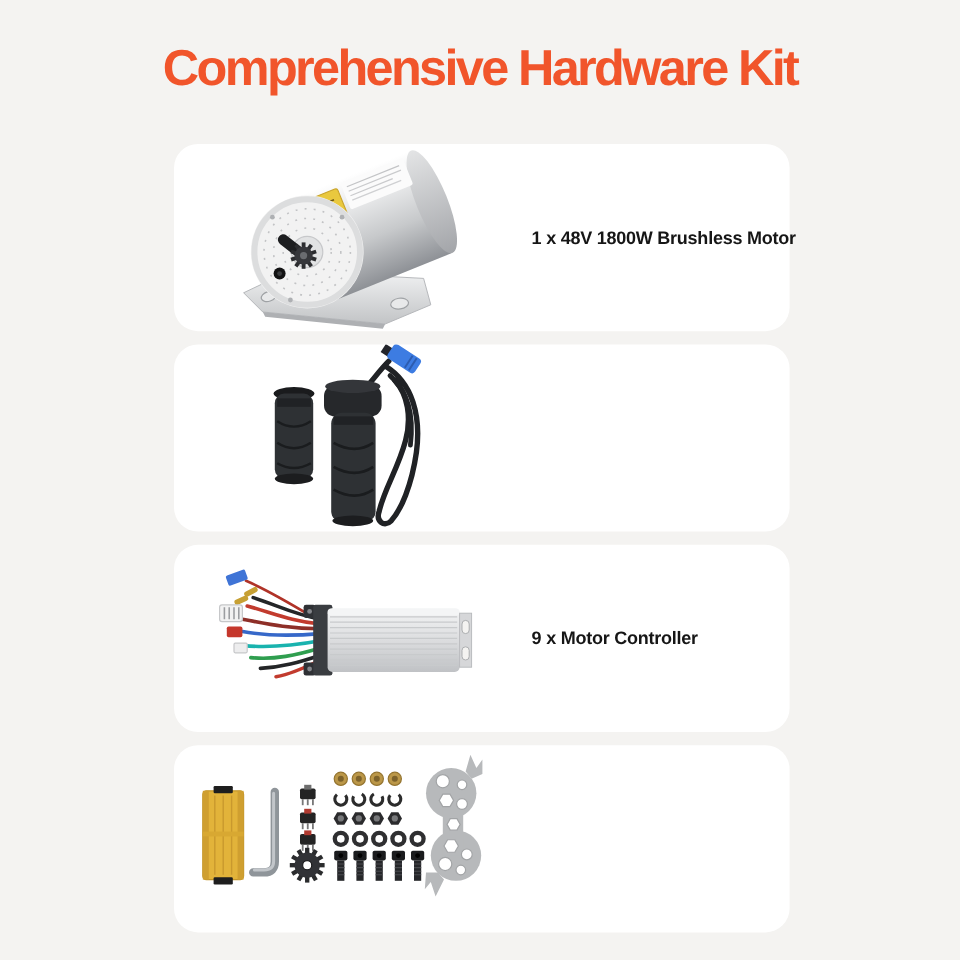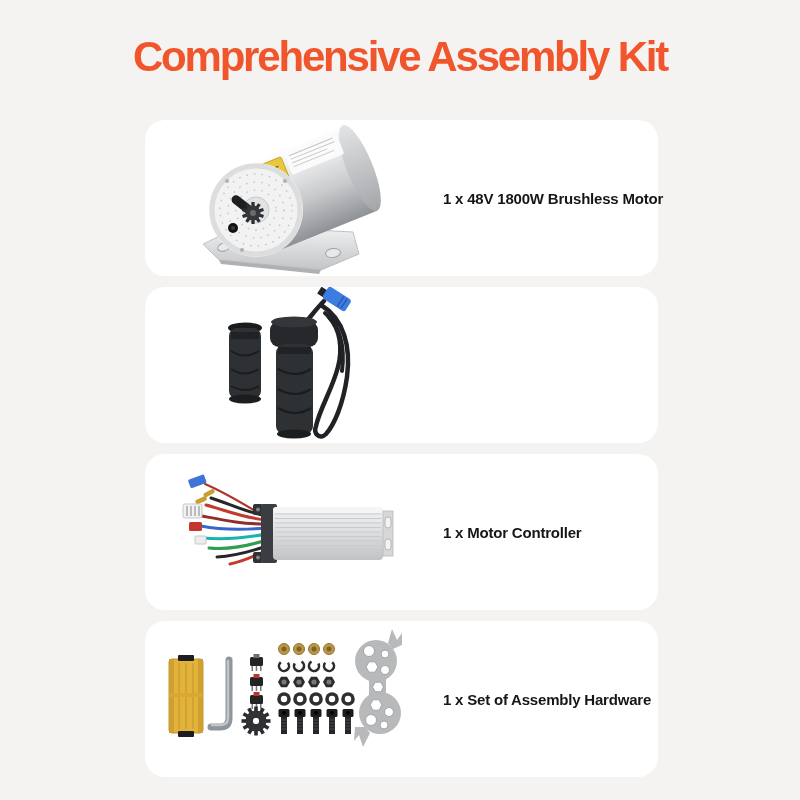--- a/index.html
+++ b/index.html
@@ -31,21 +31,21 @@
     display:flex;align-items:center;
     font-size:15px;font-weight:700;letter-spacing:-0.2px;
     color:var(--text);white-space:nowrap;
   }
 </style>
 </head>
 <body>
 
 <div class="page">
 
-  <h1 class="title">Comprehensive Assembly Kit</h1>
+  <h1 class="title">Comprehensive Hardware Kit</h1>
 
   <div class="cards">
 
     <div class="card">
       <div class="art">
         <svg viewBox="0 0 300 156">
           <defs>
             <linearGradient id="mBody" x1="0" y1="0" x2="0" y2="1">
               <stop offset="0" stop-color="#ffffff"></stop>
                 <stop offset=".25" stop-color="#e9eaeb"></stop>
@@ -210,21 +210,21 @@
               <line x1="130" y1="96" x2="236" y2="96"></line>
                 <line x1="130" y1="100.5" x2="236" y2="100.5"></line>
             </g>
             <rect x="128" y="53" width="110" height="6" rx="3" fill="#f4f5f6"></rect>
             <rect x="238" y="57" width="10" height="45" fill="#d6d7d9" stroke="#b8babd" stroke-width="0.8"></rect>
             <rect x="240" y="63" width="6" height="11" rx="3" fill="#F4F3F1" stroke="#a9abae" stroke-width="0.8"></rect>
             <rect x="240" y="85" width="6" height="11" rx="3" fill="#F4F3F1" stroke="#a9abae" stroke-width="0.8"></rect>
           </g>
         </svg>
       </div>
-      <div class="label">1 x Motor Controller</div>
+      <div class="label">9 x Motor Controller</div>
     </div>
 
     <div class="card">
       <div class="art">
         <svg viewBox="0 0 300 156">
           <g>
             <rect x="24" y="38" width="34" height="74" rx="3" fill="#e2b33a" stroke="#c2952b"></rect>
             <rect x="24" y="38" width="5" height="74" fill="#cf9f30"></rect>
             <rect x="53" y="38" width="5" height="74" fill="#cf9f30"></rect>
             <line x1="34" y1="42" x2="34" y2="108" stroke="#c9992e" stroke-width="1.2"></line>
@@ -399,17 +399,16 @@
               <circle cx="240" cy="49" r="4.5"></circle>
               <polygon points="238.5,66 235.8,70.8 230.2,70.8 227.5,66 230.2,61.2 235.8,61.2"></polygon>
               <polygon points="237,84 234,89.2 228,89.2 225,84 228,78.8 234,78.8"></polygon>
               <circle cx="244" cy="91" r="4.5"></circle>
               <circle cx="226" cy="99" r="5.5"></circle>
               <circle cx="239" cy="104" r="4"></circle>
             </g>
           </g>
         </svg>
       </div>
-      <div class="label">1 x Set of Assembly Hardware</div>
     </div>
 
   </div>
 </div>
 
 </body></html>

